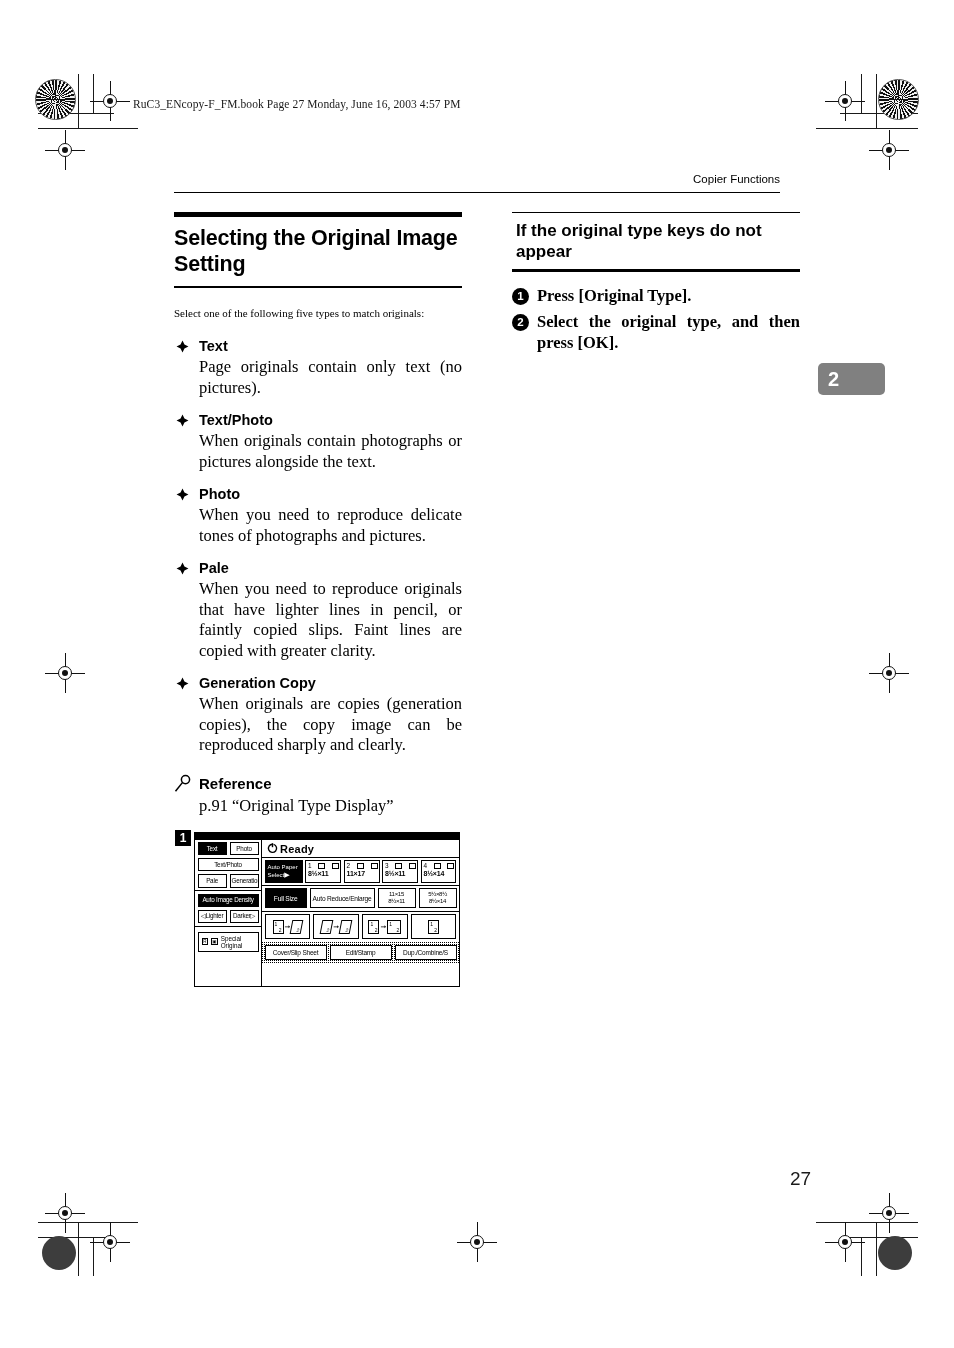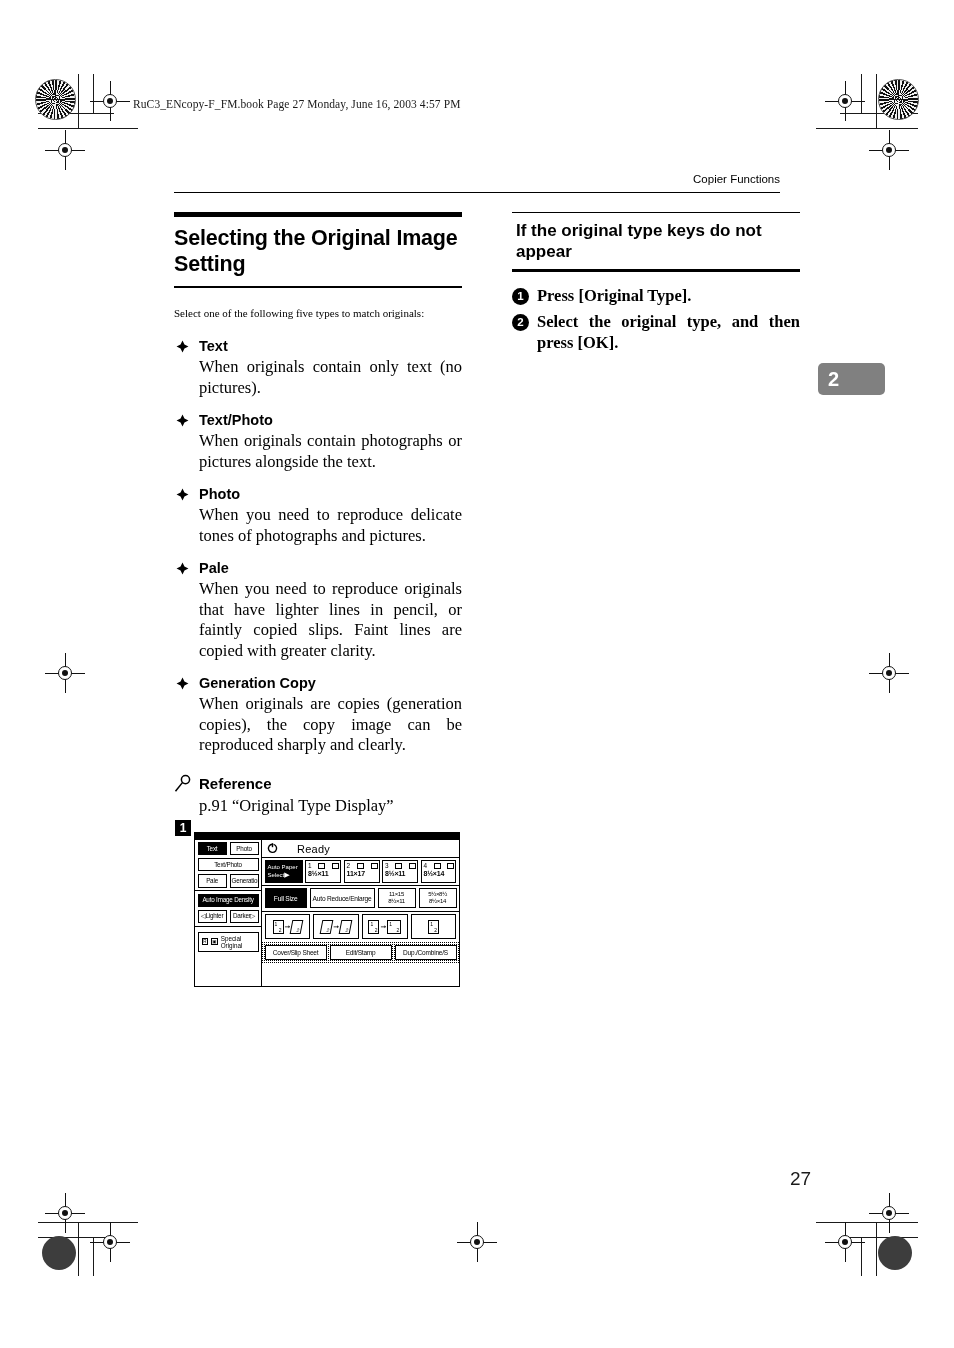--- a/index.html
+++ b/index.html
@@ -179,21 +179,21 @@
     padding-left: 25px;
     font-family: "Liberation Serif", serif;
     font-size: 16.5px;
     line-height: 20.5px;
     text-align: justify;
     -webkit-hyphens: auto;
     hyphens: auto;
   }
 
   
-  .ref-block { margin-top: 18px; margin-bottom: 0; }
+  .ref-block { margin-top: 18px; margin-bottom: 10px; }
   .ref-head {
     position: relative;
     padding-left: 25px;
     font-family: "Liberation Sans", sans-serif;
     font-weight: bold;
     font-size: 15px;
     line-height: 19px;
   }
   .ref-glyph {
     position: absolute;
@@ -334,23 +334,23 @@
   .krow {
     display: flex;
     gap: 3px;
     margin-bottom: 3px;
   }
   .krow.last { margin-bottom: 0; }
   .krow > .kbtn { flex: 1; }
 
   .ready {
     display: flex;
-    gap: 19px;
+    gap: 2px;
     padding: 3px 5px 2px 5px;
-    font-weight: normal;
+    font-weight: bold;
     font-size: 11px;
     letter-spacing: .2px;
   }
   .pwr-glyph { width: 11px; height: 11px; }
 
   .tray-row {
     display: flex;
     gap: 2.5px;
     padding: 2px 2.5px;
   }
@@ -610,21 +610,21 @@
 
     <div class="dia-block">
       <div class="dia-head">
         <span class="dia-glyph">
           <svg viewBox="0 0 14 14" width="13" height="13">
             <path d="M7 0.6 L9.1 4.9 L13.4 7 L9.1 9.1 L7 13.4 L4.9 9.1 L0.6 7 L4.9 4.9 Z" fill="#000"></path>
           </svg>
         </span>
         <span>Text</span>
       </div>
-      <div class="dia-body">When originals contain only text (no pictures).</div>
+      <div class="dia-body">Page originals contain only text (no pictures).</div>
     </div>
 
     <div class="dia-block">
       <div class="dia-head">
         <span class="dia-glyph">
           <svg viewBox="0 0 14 14" width="13" height="13">
             <path d="M7 0.6 L9.1 4.9 L13.4 7 L9.1 9.1 L7 13.4 L4.9 9.1 L0.6 7 L4.9 4.9 Z" fill="#000"></path>
           </svg>
         </span>
         <span>Text/Photo</span>

